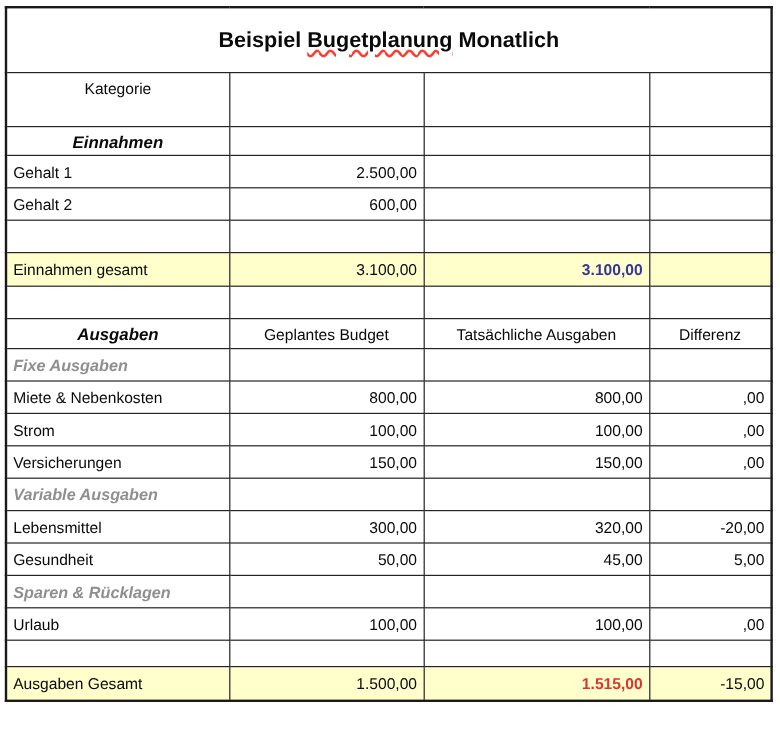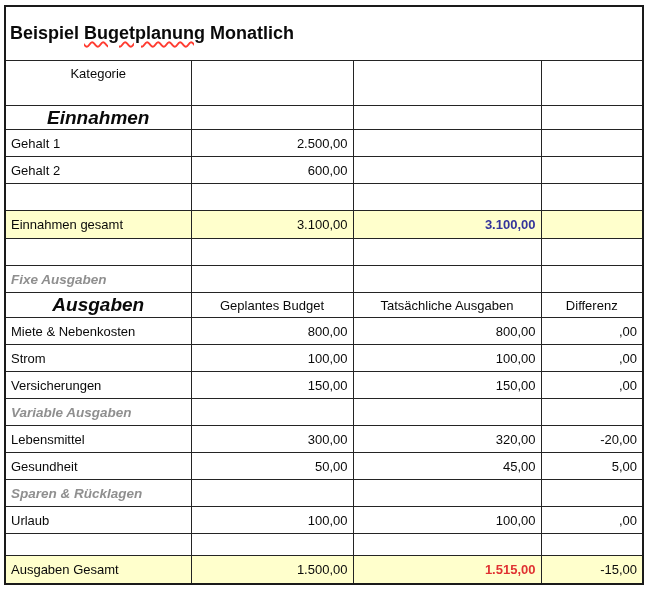--- a/index.html
+++ b/index.html
@@ -21,37 +21,38 @@
     border: 1px solid #242424;
     font-size: 13px;
     color: #0a0a0a;
     padding: 0 5px;
     vertical-align: middle;
     overflow: hidden;
     white-space: nowrap;
   }
 
   tr.title-row td {
+    text-align: center;
     font-weight: bold;
     font-size: 18px;
     padding: 16px 4px;
   }
   .squiggle {
     text-decoration-line: underline;
     text-decoration-style: wavy;
     text-decoration-color: var(--spellcheck-red);
     text-decoration-thickness: 1.5px;
     text-underline-offset: 2px;
   }
 
   .center { text-align: center; }
   .num { text-align: right; }
   .group-header {
     font-weight: bold; font-style: italic;
-    text-align: center; font-size: 19px;
+    text-align: center; font-size: 14px;
   }
   .section-header {
     color: var(--section-gray);
     font-weight: bold; font-style: italic;
     font-size: 13.5px;
   }
   tr.highlight td { background: var(--highlight-yellow); }
   .total-blue  { color: var(--total-blue);  font-weight: bold; }
   .total-red   { color: var(--total-red);   font-weight: bold; }
   .total-green { color: var(--total-green); font-weight: bold; }
@@ -109,31 +110,31 @@
           <td class="num">3.100,00</td>
           <td class="num total-blue">3.100,00</td>
           <td></td>
         </tr>
         <tr style="height: 27px;">
           <td></td>
           <td></td>
           <td></td>
           <td></td>
         </tr>
+        <tr style="height: 25px;">
+          <td class="group-header">Ausgaben</td>
+          <td class="center">Geplantes Budget</td>
+          <td class="center">Tatsächliche Ausgaben</td>
+          <td class="center">Differenz</td>
+        </tr>
         <tr style="height: 27px;">
           <td class="section-header">Fixe Ausgaben</td>
           <td></td>
           <td></td>
           <td></td>
-        </tr>
-        <tr style="height: 25px;">
-          <td class="group-header">Ausgaben</td>
-          <td class="center">Geplantes Budget</td>
-          <td class="center">Tatsächliche Ausgaben</td>
-          <td class="center">Differenz</td>
         </tr>
         <tr style="height: 27px;">
           <td>Miete &amp; Nebenkosten</td>
           <td class="num">800,00</td>
           <td class="num">800,00</td>
           <td class="num">,00</td>
         </tr>
         <tr style="height: 27px;">
           <td>Strom</td>
           <td class="num">100,00</td>

